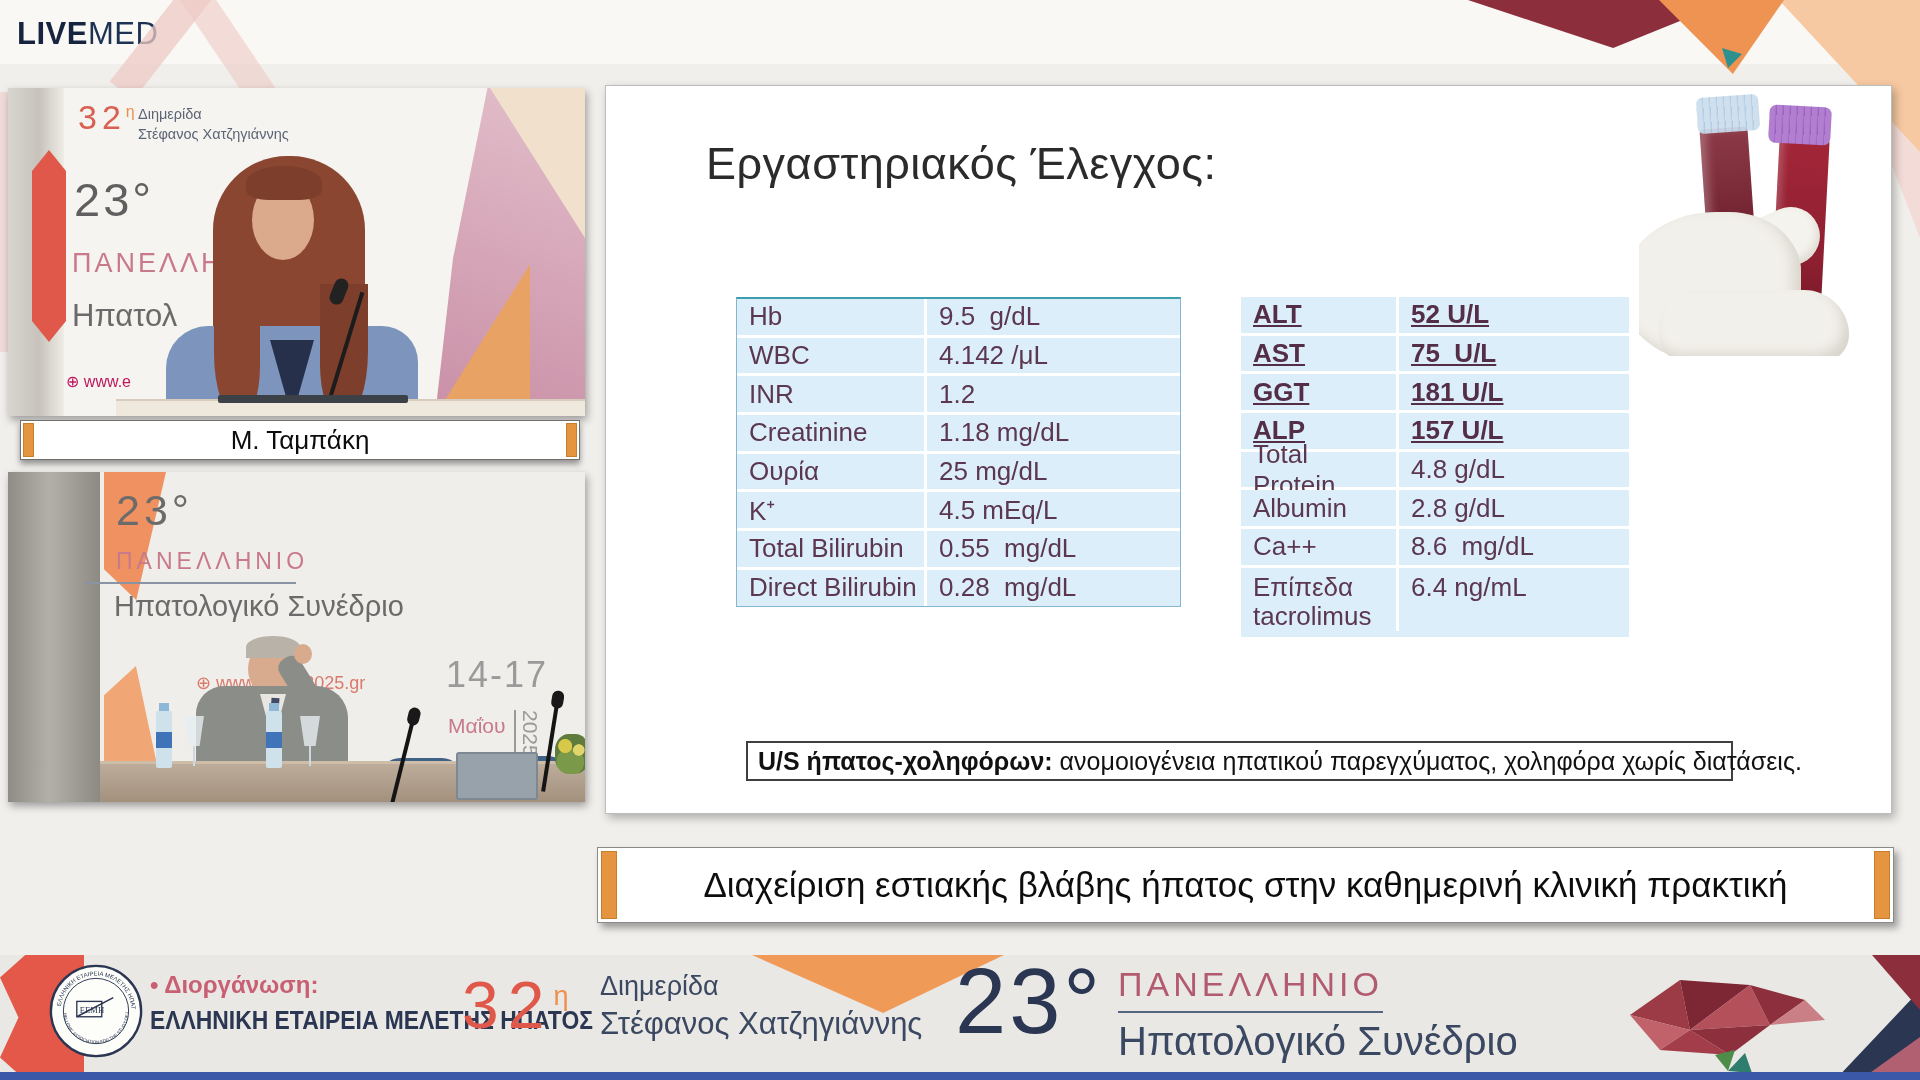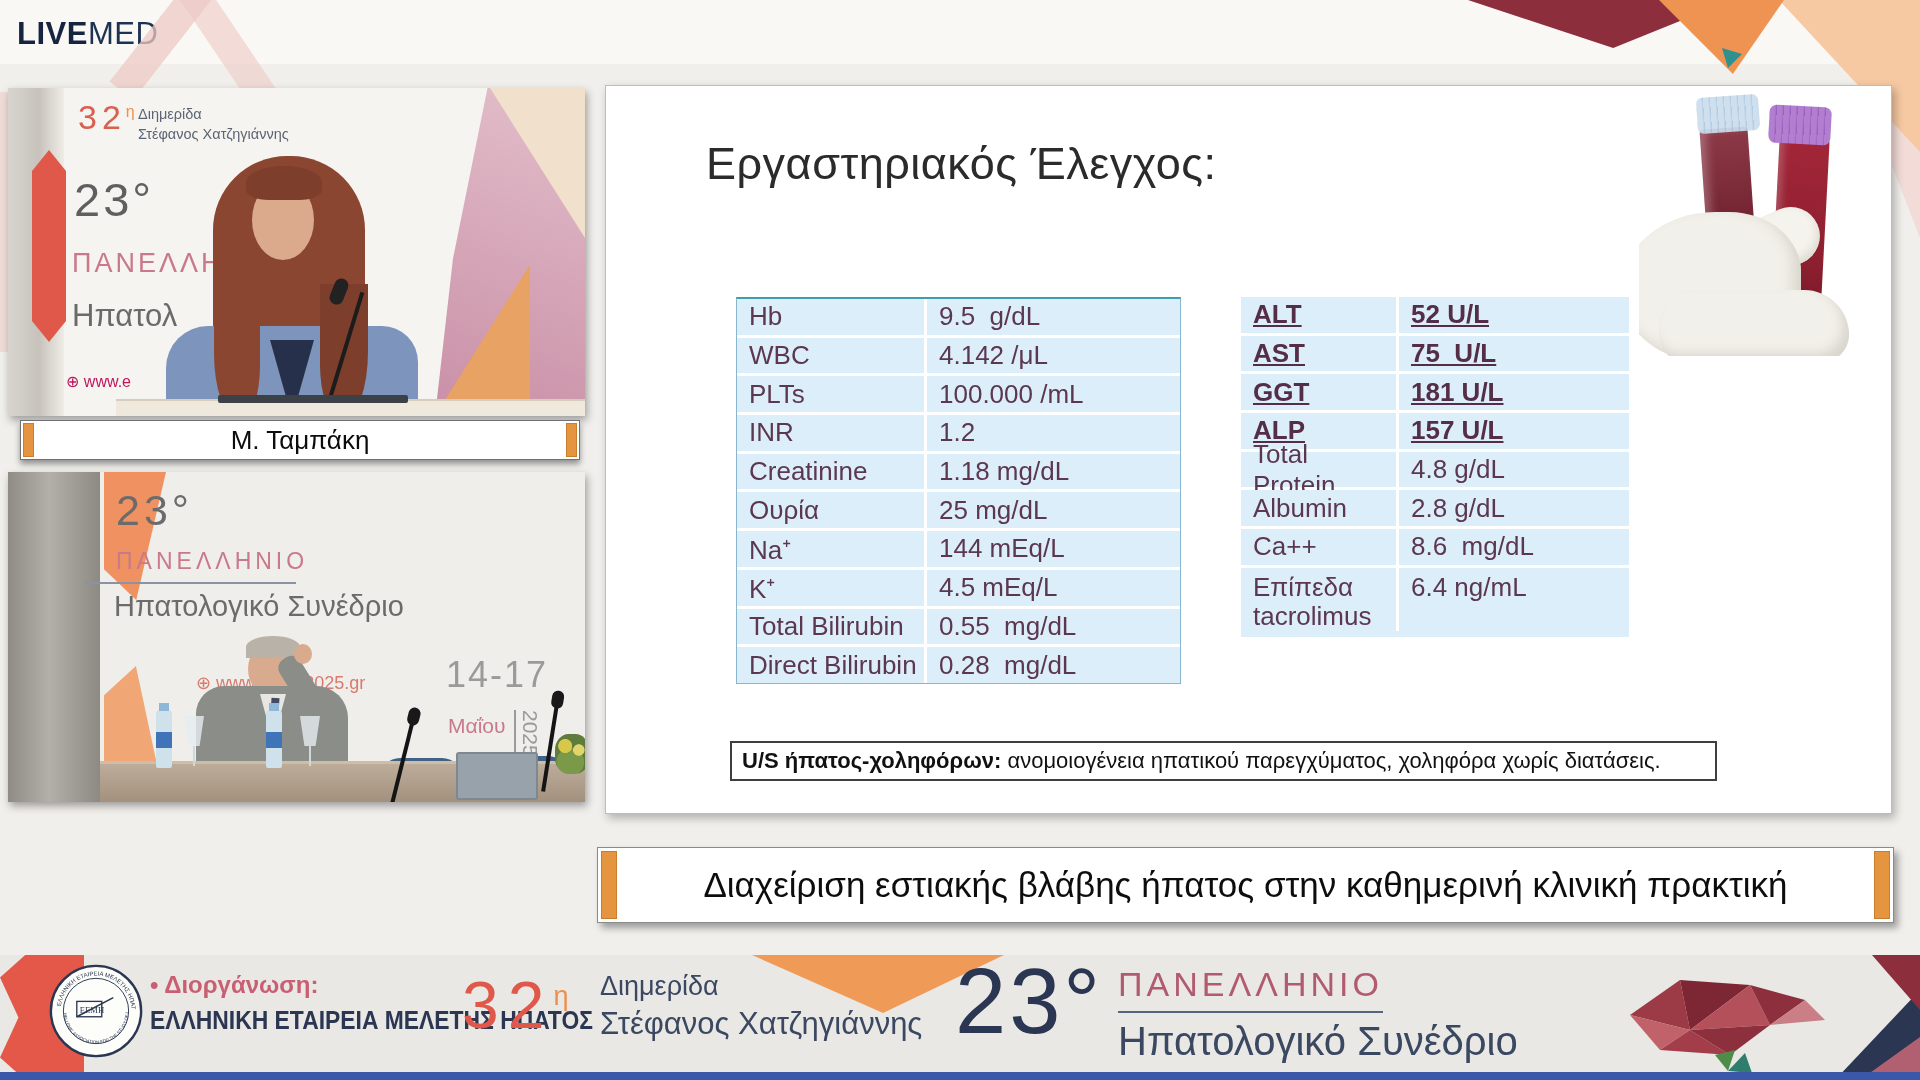--- a/index.html
+++ b/index.html
@@ -128,21 +128,21 @@
   .t2 .lab-row:last-child{height:69px;border-bottom:0;}
   .t2 .lab-row.tall{align-items:flex-start;}
   .t2 .lab-row.tall .cell{align-items:flex-start;padding-top:5px;line-height:1.12;}
   .cell{display:flex;align-items:center;font-size:26px;color:#5b3750;white-space:pre;padding-left:12px;box-sizing:border-box;}
   .t1 .cell.label{width:190px;border-right:3px solid #fff;}
   .t2 .cell.label{width:158px;border-right:3px solid #fff;white-space:normal;}
   .cell.value{flex:1;}
   .lab-row.bold .cell{font-weight:bold;color:#532e46;text-decoration:underline;}
 
   
-  .us-note{position:absolute;left:124px;top:655px;width:963px;height:36px;border:2px solid #3f3f3f;background:#fff;display:flex;align-items:center;padding:0 10px;font-size:22px;color:#111;white-space:pre;box-sizing:content-box;}
+  .us-note{position:absolute;left:140px;top:655px;width:963px;height:36px;border:2px solid #3f3f3f;background:#fff;display:flex;align-items:center;padding:0 10px;font-size:25px;color:#111;white-space:pre;box-sizing:content-box;}
   .us-note .lead{font-weight:bold;}
 
   
   .session-bar{position:absolute;left:597px;top:847px;width:1295px;height:74px;background:#fff;border:1px solid #8a8a8a;box-shadow:4px 5px 7px rgba(0,0,0,.35);display:flex;align-items:center;justify-content:center;font-size:35px;color:#0d0d0d;}
   .session-bar::before,.session-bar::after{content:"";position:absolute;top:3px;bottom:3px;width:14px;background:#e5953f;border:1px solid #c97e2e;}
   .session-bar::before{left:3px;}
   .session-bar::after{right:3px;}
 
   
   .footer{position:absolute;left:0;top:955px;width:1920px;height:125px;background:#e9e8e5;overflow:hidden;}
@@ -262,38 +262,30 @@
     <div class="lab-table t1">
       <div class="lab-row">
           <div class="cell label">Hb</div>
           <div class="cell value">9.5  g/dL</div>
         </div>
       <div class="lab-row">
           <div class="cell label">WBC</div>
           <div class="cell value">4.142 /μL</div>
         </div>
       <div class="lab-row">
-          <div class="cell label">PLTs</div>
-          <div class="cell value">100.000 /mL</div>
-        </div>
-      <div class="lab-row">
           <div class="cell label">INR</div>
           <div class="cell value">1.2</div>
         </div>
       <div class="lab-row">
           <div class="cell label">Creatinine</div>
           <div class="cell value">1.18 mg/dL</div>
         </div>
       <div class="lab-row">
           <div class="cell label">Ουρία</div>
           <div class="cell value">25 mg/dL</div>
-        </div>
-      <div class="lab-row">
-          <div class="cell label">Na⁺</div>
-          <div class="cell value">144 mEq/L</div>
         </div>
       <div class="lab-row">
           <div class="cell label">K⁺</div>
           <div class="cell value">4.5 mEq/L</div>
         </div>
       <div class="lab-row">
           <div class="cell label">Total Bilirubin</div>
           <div class="cell value">0.55  mg/dL</div>
         </div>
       <div class="lab-row">

